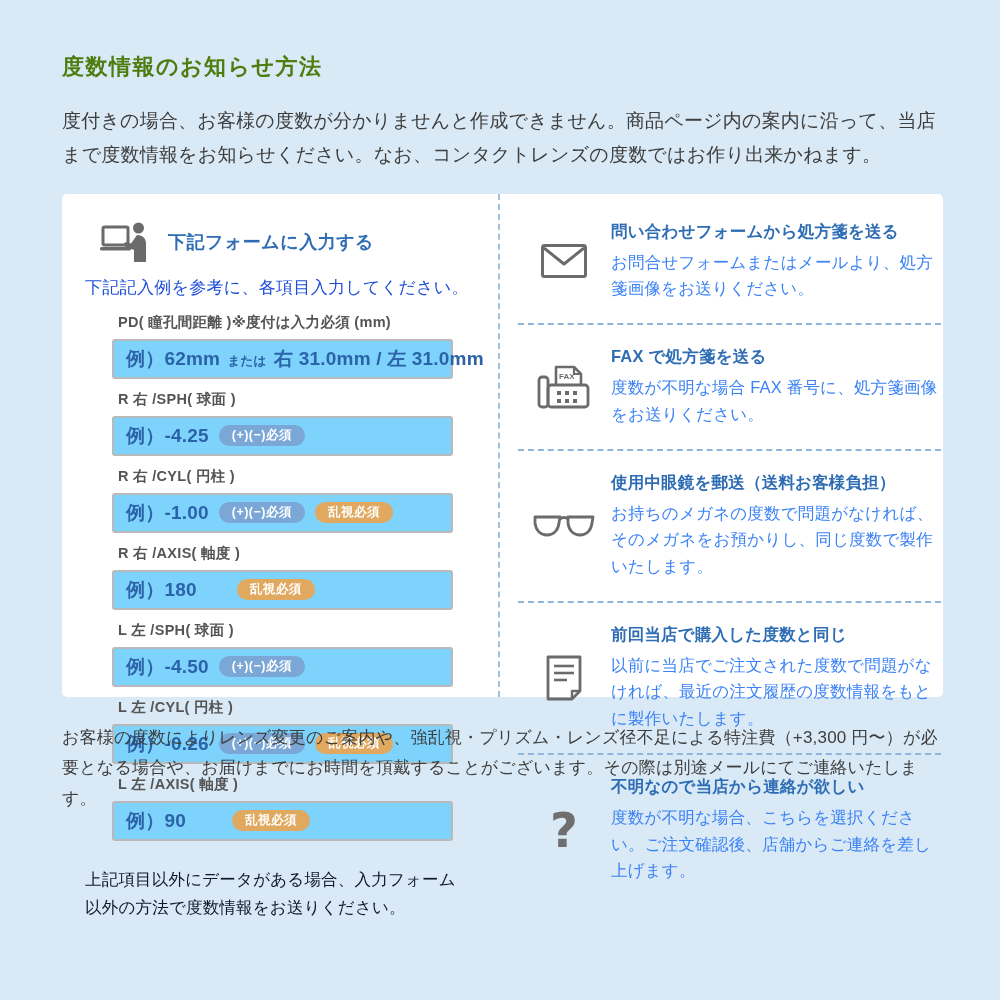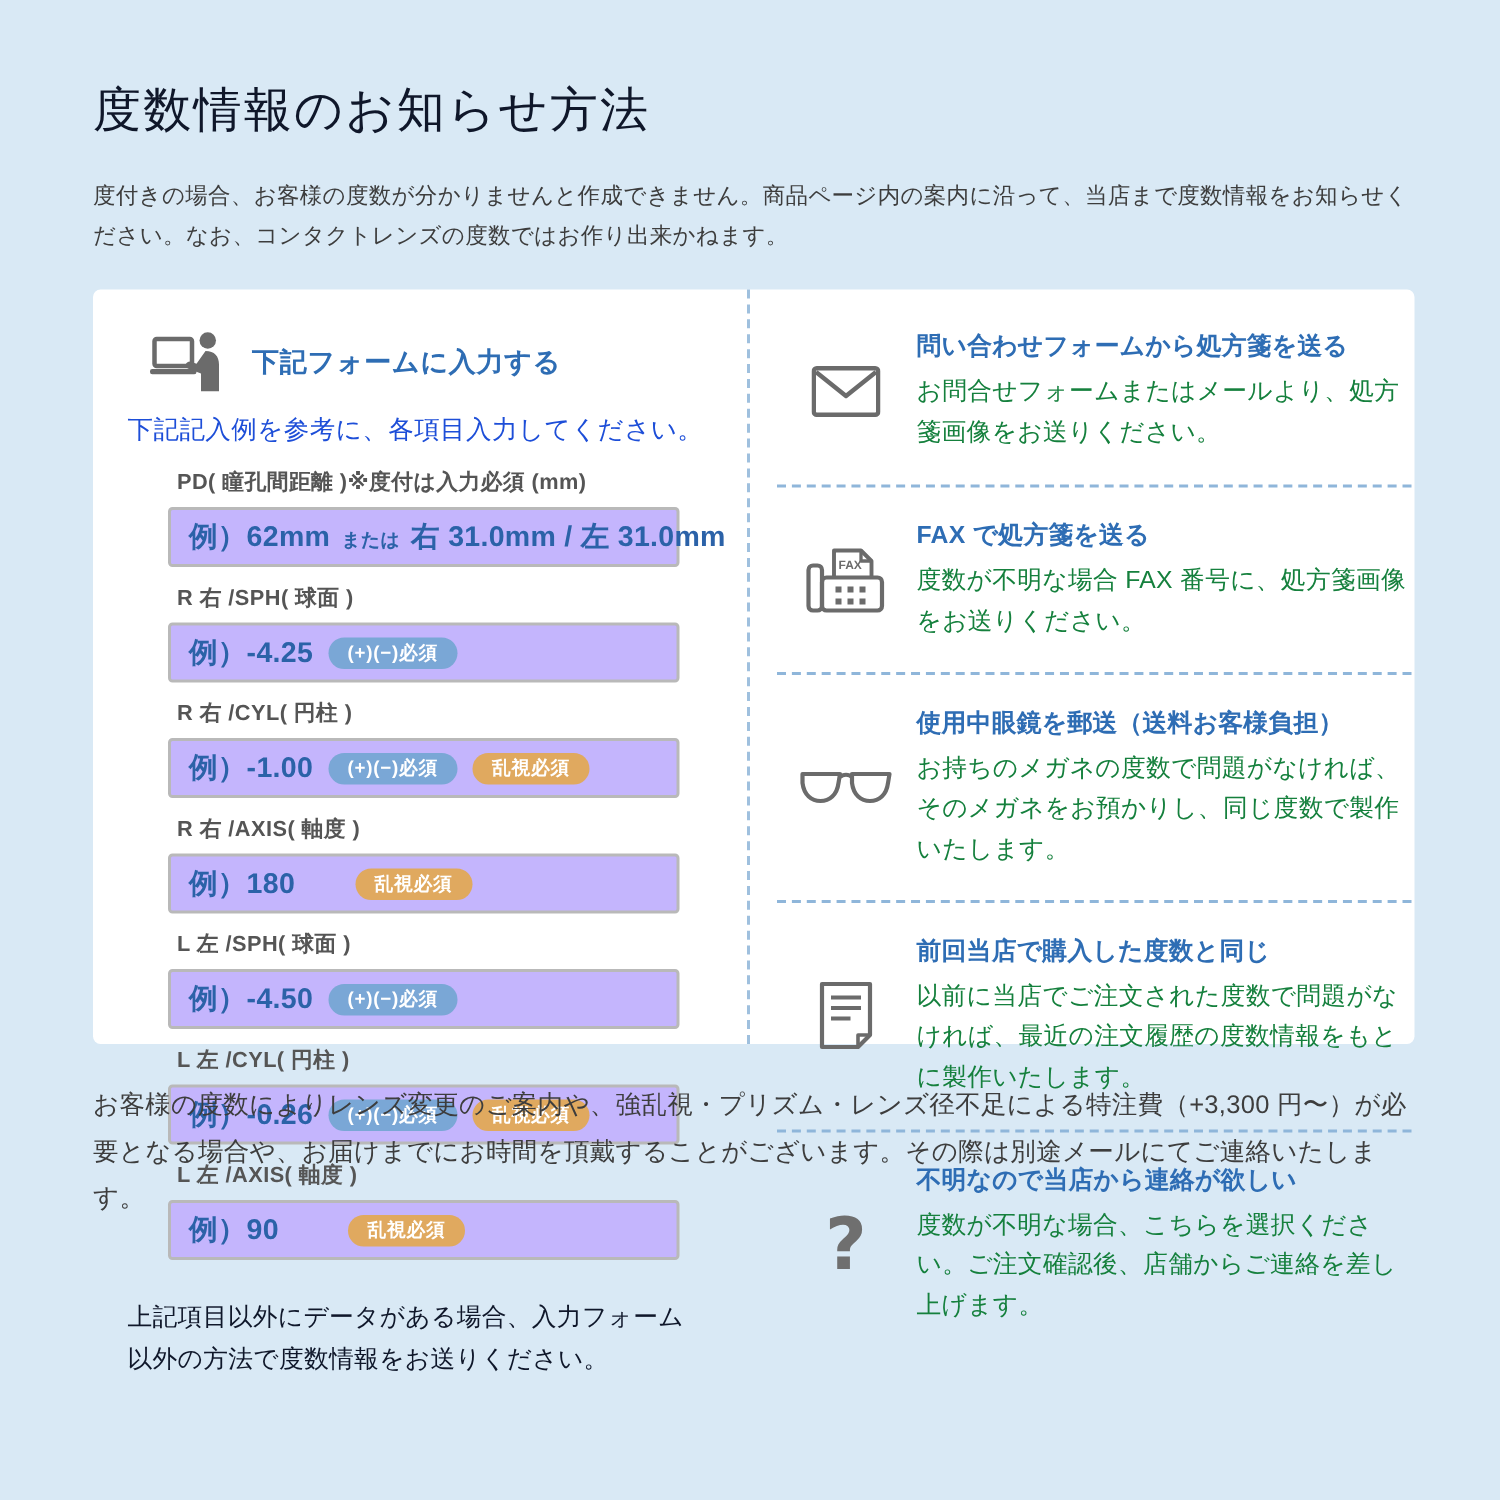--- a/index.html
+++ b/index.html
@@ -6,25 +6,25 @@
   html,body { width:1000px; height:1000px; }
   body {
     background:#d9e9f5;
     font-family:"Liberation Sans","DejaVu Sans",sans-serif;
     color:#3d3d3d;
     position:relative;
   }
   .page { padding:52px 60px 0 62px; }
 
   .page-title {
-    font-size:32px; font-weight:normal; color:#0f172a; letter-spacing:1.5px;
+    font-size:22px; font-weight:bold; color:#4d7c0f; letter-spacing:1.5px;
     margin-bottom:22px;
   }
   .intro {
-    font-size:15px; line-height:1.78; color:#3d3d3d; letter-spacing:.2px;
+    font-size:19px; line-height:1.78; color:#3d3d3d; letter-spacing:.2px;
     width:885px; margin-bottom:22px; font-weight:500;
   }
 
   .panel {
     width:881px; height:503px; background:#ffffff; border-radius:5px;
     display:flex;
   }
 
   
   .col-left {
@@ -35,21 +35,21 @@
   .form-header .hicon { width:50px; height:40px; flex-shrink:0; }
   .form-heading { font-size:18px; font-weight:bold; color:#2e6db4; letter-spacing:.5px; }
   .form-instruction { font-size:17px; color:#1d4ed8; font-weight:500; margin-bottom:14px; letter-spacing:.3px; }
 
   .field-label {
     font-size:14.5px; font-weight:bold; color:#555;
     margin:11px 0 7px 33px; letter-spacing:.3px;
   }
   .example-box {
     margin-left:27px; width:341px; height:40px;
-    border:2px solid #b9b9b9; border-radius:3px; background:#c4b5fd;
+    border:2px solid #b9b9b9; border-radius:3px; background:#7dd3fc;
     display:flex; align-items:center; padding:0 10px 0 12px; gap:10px;
     white-space:nowrap;
   }
   .example-text { font-size:19px; font-weight:bold; color:#2b62a8; letter-spacing:.2px; }
   .example-small { font-size:12.5px; font-weight:bold; color:#2b62a8; margin:0 2px; }
   .pill {
     display:inline-block; font-size:12.5px; font-weight:bold; color:#fff;
     border-radius:999px; padding:4px 13px 5px; letter-spacing:.5px; line-height:1;
   }
   .pill-blue  { background:#7aa7d6; }
@@ -61,21 +61,21 @@
   }
 
   
   .col-right { flex:1; padding:27px 0 0 0; }
   .method { display:flex; align-items:center; padding:0 10px 0 33px; }
   .micon {
     width:62px; flex-shrink:0; display:flex; justify-content:center; align-items:center;
   }
   .mbody { margin-left:16px; width:330px; }
   .method-title { font-size:16.5px; font-weight:bold; color:#2e6db4; margin-bottom:6px; letter-spacing:.2px; }
-  .method-text { font-size:16.5px; line-height:1.62; color:#15803d; font-weight:500; letter-spacing:.2px; }
+  .method-text { font-size:16.5px; line-height:1.62; color:#3b82f6; font-weight:500; letter-spacing:.2px; }
   .mdivider { border-top:2px dashed #8fb6da; margin:21px 10px 21px 18px; }
 
   .qmark { font-size:48px; font-weight:bold; color:#6f6f6f; font-family:"DejaVu Sans",sans-serif; }
 
   
   .footer-note {
     margin-top:26px; font-size:17px; line-height:1.8; color:#3d3d3d;
     width:890px; font-weight:500; letter-spacing:.2px;
   }
 

